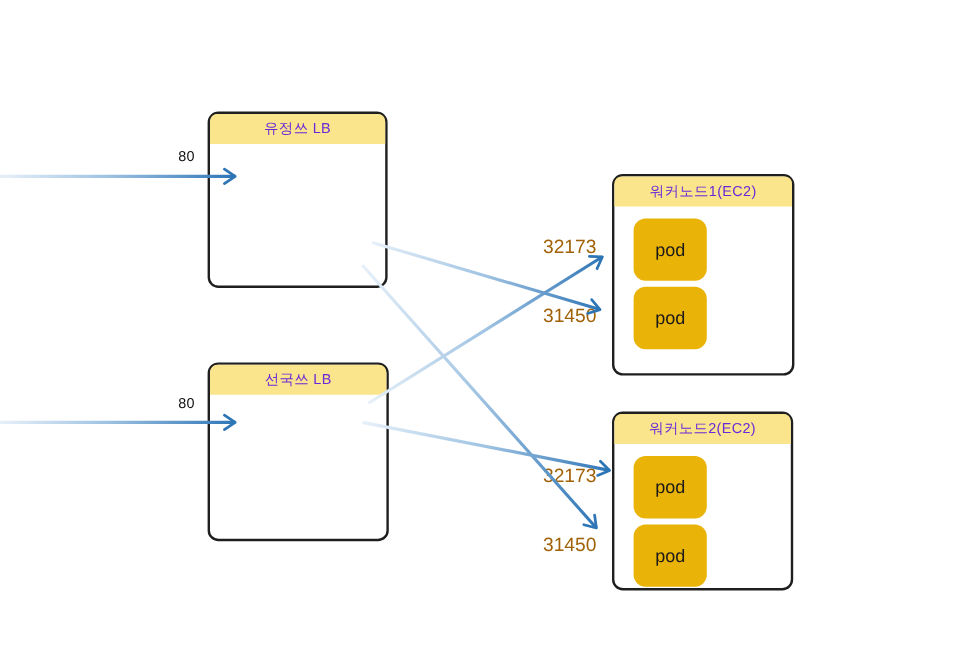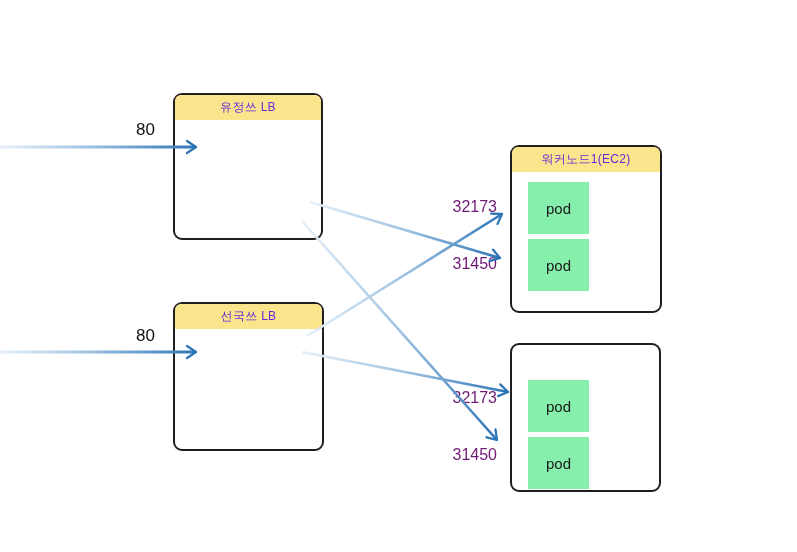--- a/index.html
+++ b/index.html
@@ -10,30 +10,30 @@
   .box{
     position:absolute;background:#ffffff;border:2px solid #1f1f1f;
     border-radius:9px;box-sizing:border-box;z-index:1;
   }
   .box-header{
     height:25px;background:#FAE48C;border-radius:6px 6px 0 0;
     display:flex;align-items:center;justify-content:center;
     font-size:12px;color:#6d28d9;letter-spacing:0.3px;
   }
   .pod{
-    position:absolute;width:61px;height:52px;background:#86efac;
-    border-radius:0;display:flex;align-items:center;justify-content:center;
+    position:absolute;width:61px;height:52px;background:#eab308;
+    border-radius:10px;display:flex;align-items:center;justify-content:center;
     font-size:15px;color:#1a1a1a;
   }
   .port-label{
     position:absolute;width:56px;text-align:right;font-size:16px;
-    color:#701a75;z-index:2;line-height:18px;
+    color:#a16207;z-index:2;line-height:18px;
   }
   .in-port-label{
-    position:absolute;width:26px;text-align:left;font-size:17px;
+    position:absolute;width:26px;text-align:right;font-size:12px;
     color:#111;z-index:2;line-height:18px;
   }
   .arrows{position:absolute;left:0;top:0;z-index:3;pointer-events:none;}
 </style>
 </head>
 <body>
 
 <div class="canvas">
 
   <div class="box" style="left:173px;top:93px;width:150px;height:147px;">
@@ -50,20 +50,23 @@
 
   <div class="box" style="left:510px;top:145px;width:152px;height:168px;">
     <div class="box-header">
       <span>워커노드1(EC2)</span>
     </div>
     <div class="pod" style="left:16px;top:35px;">pod</div>
     <div class="pod" style="left:16px;top:92px;">pod</div>
   </div>
 
   <div class="box" style="left:510px;top:343px;width:151px;height:149px;">
+    <div class="box-header">
+      <span>워커노드2(EC2)</span>
+    </div>
     <div class="pod" style="left:16px;top:35px;">pod</div>
     <div class="pod" style="left:16px;top:92px;">pod</div>
   </div>
 
   <div class="in-port-label" style="left:136px;top:121px;">80</div>
   <div class="in-port-label" style="left:136px;top:327px;">80</div>
 
   <div class="port-label" style="left:441px;top:198px;">32173</div>
   <div class="port-label" style="left:441px;top:255px;">31450</div>
   <div class="port-label" style="left:441px;top:389px;">32173</div>

